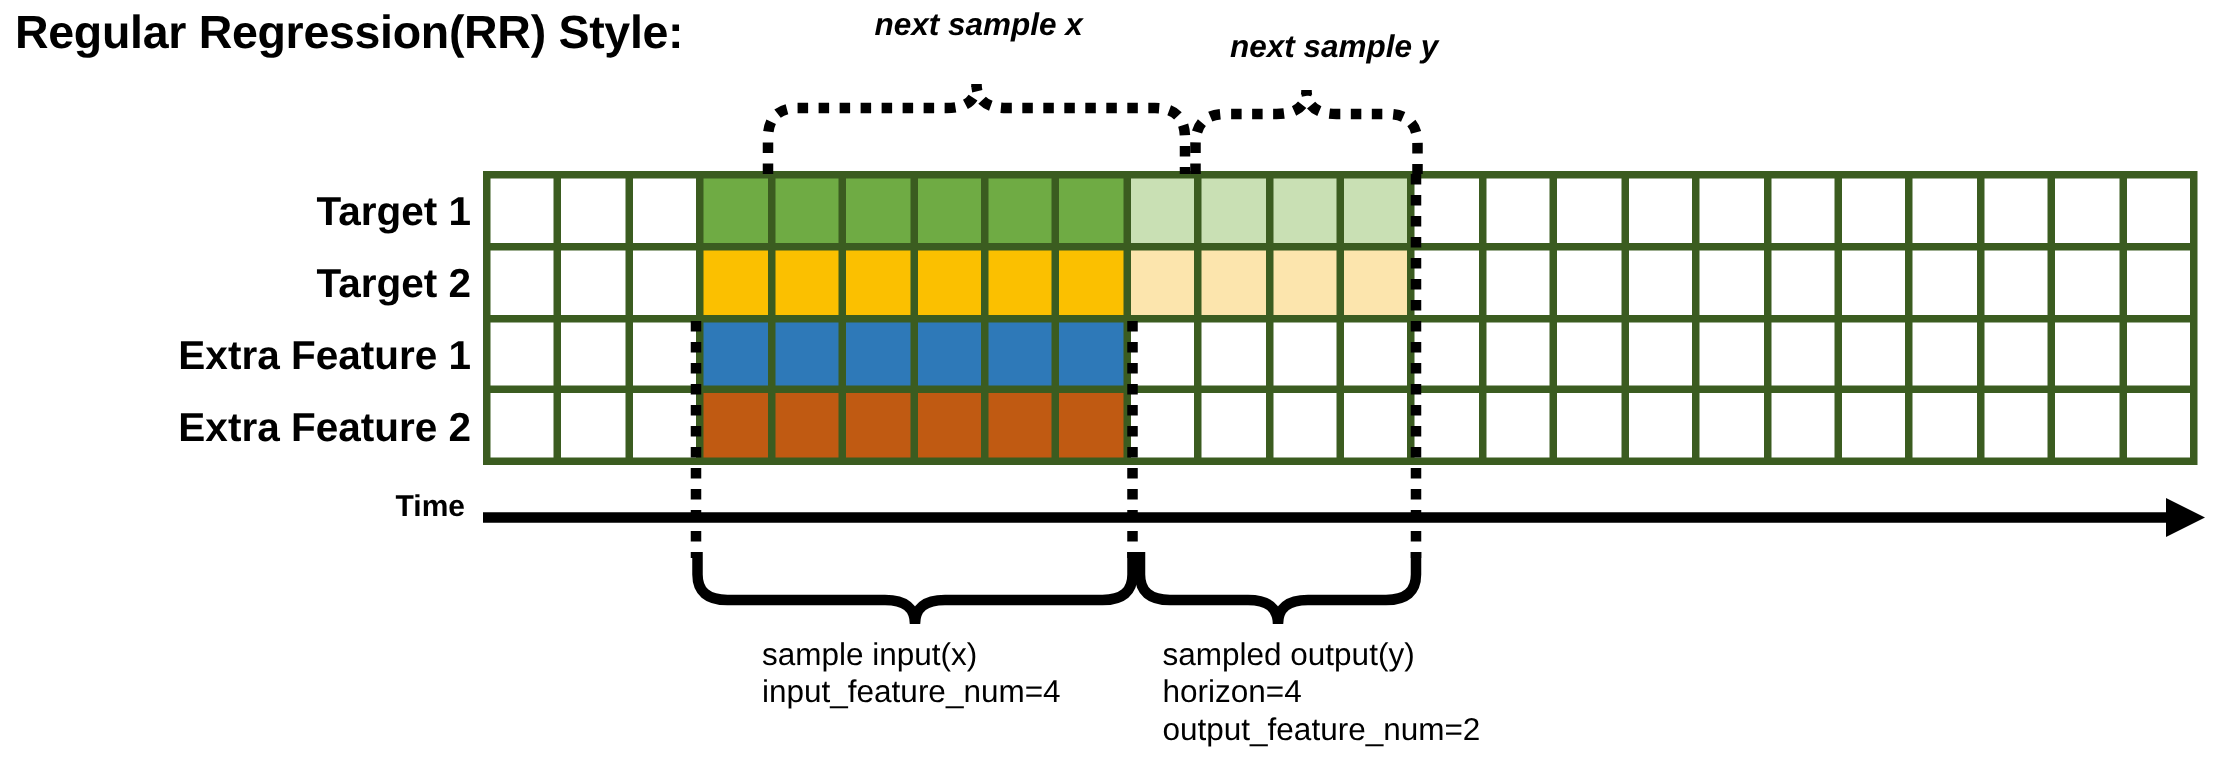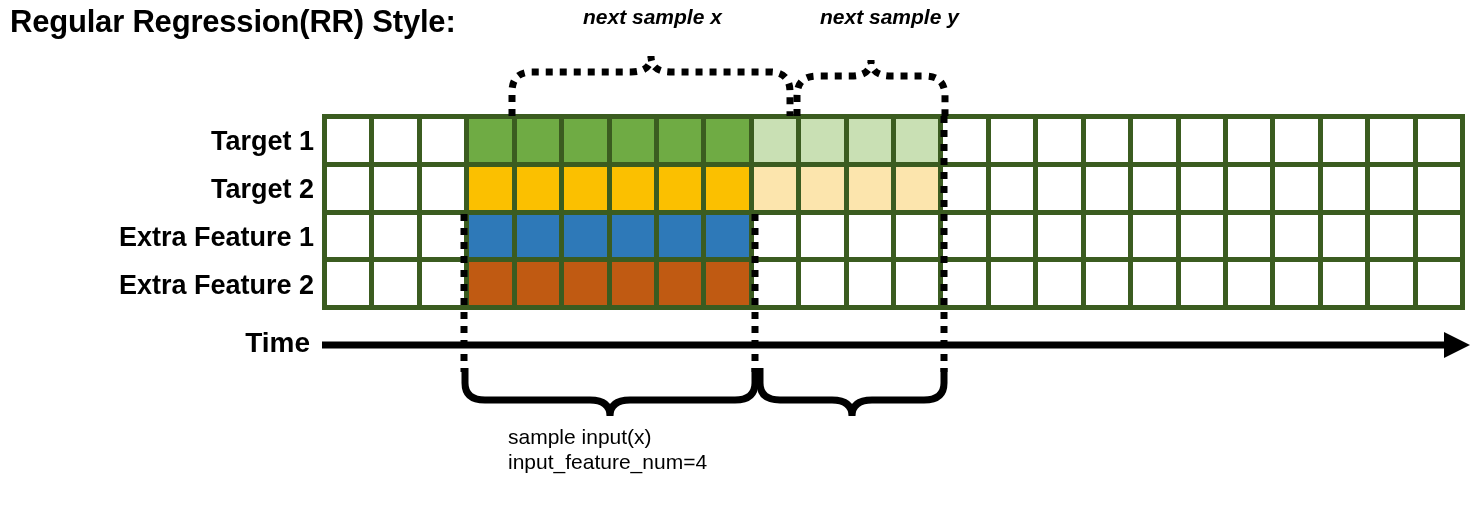--- a/index.html
+++ b/index.html
@@ -34,21 +34,21 @@
     box-sizing:border-box;
     display:flex;flex-direction:column;
     padding:5px;gap:5px;
   }
   .grid-row{display:flex;flex:1;gap:5px;}
   .cell{flex:1;background:#ffffff;}
 
   
   .time-label{
     position:absolute;left:0px;top:327px;width:310px;
-    text-align:right;font-size:28px;font-weight:700;color:#000;
+    text-align:right;font-size:20px;font-weight:700;color:#000;
   }
   #timeaxis{position:absolute;left:320px;top:326px;width:1150px;height:38px;}
 
   
   .brace-title{
     position:absolute;
     font-size:21px;font-style:italic;font-weight:600;color:#000;
     white-space:nowrap;
   }
   .note{
@@ -178,26 +178,31 @@
       </div>
     </div>
 
   <div class="time-label">Time</div>
   <svg id="timeaxis" viewBox="0 0 1150 38">
     <line x1="2" y1="19" x2="1128" y2="19" stroke="#000" stroke-width="7"></line>
     <polygon points="1124,6 1150,19 1124,32" fill="#000"></polygon>
   </svg>
 
   <div class="brace-title" style="left:583px;top:5px;text-align:center;">next sample x</div>
-  <div class="brace-title" style="left:820px;top:5px;">next sample y</div>
+  <div class="brace-title" style="left:820px;top:20px;">next sample y</div>
 
   <div class="note" style="left:508px;top:424px;">
     <div>sample input(x)</div>
     <div>input_feature_num=4</div>
   </div>
+  <div class="note" style="left:775px;top:424px;">
+    <div>sampled output(y)</div>
+    <div>horizon=4</div>
+    <div>output_feature_num=2</div>
+  </div>
 
   <svg class="overlay" viewBox="0 0 1476 516">
     <g fill="none" stroke="#000" stroke-width="7" stroke-linecap="butt" stroke-dasharray="7 7">
 
       <path d="M512,116 L512,92 Q512,72 532,72 L631,72 Q651,72 651,56 Q651,72 671,72 L770,72 Q790,72 790,92 L790,116"></path>
 
       <path d="M797,116 L797,96 Q797,76 817,76 L851,76 Q871,76 871,60 Q871,76 891,76 L925,76 Q945,76 945,96 L945,116"></path>
 
       <path d="M464,214 L464,372"></path>
       <path d="M755,214 L755,372"></path>

